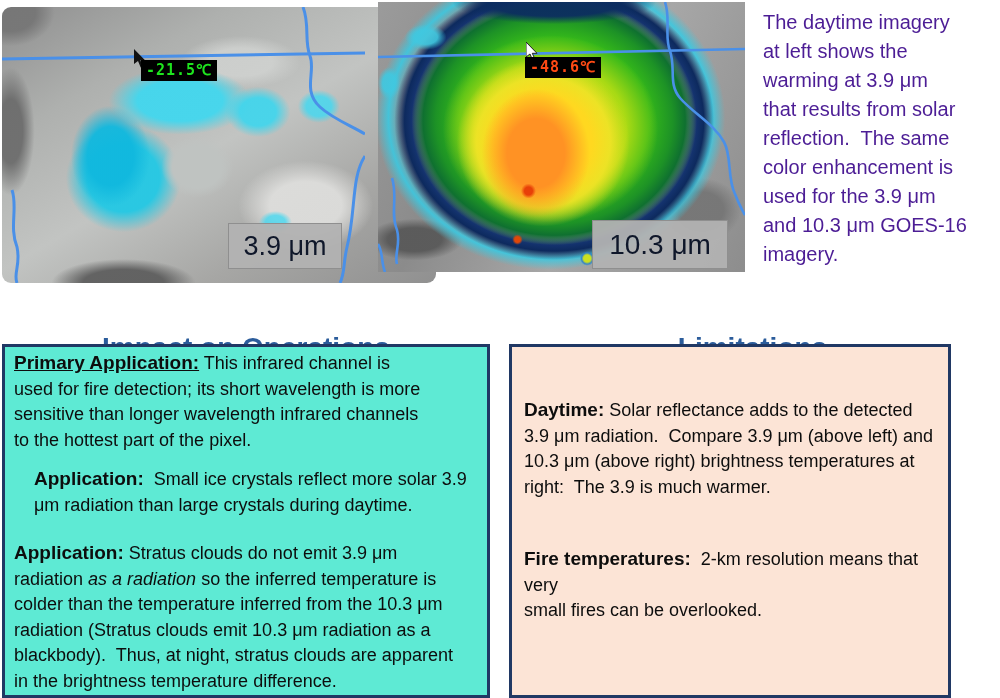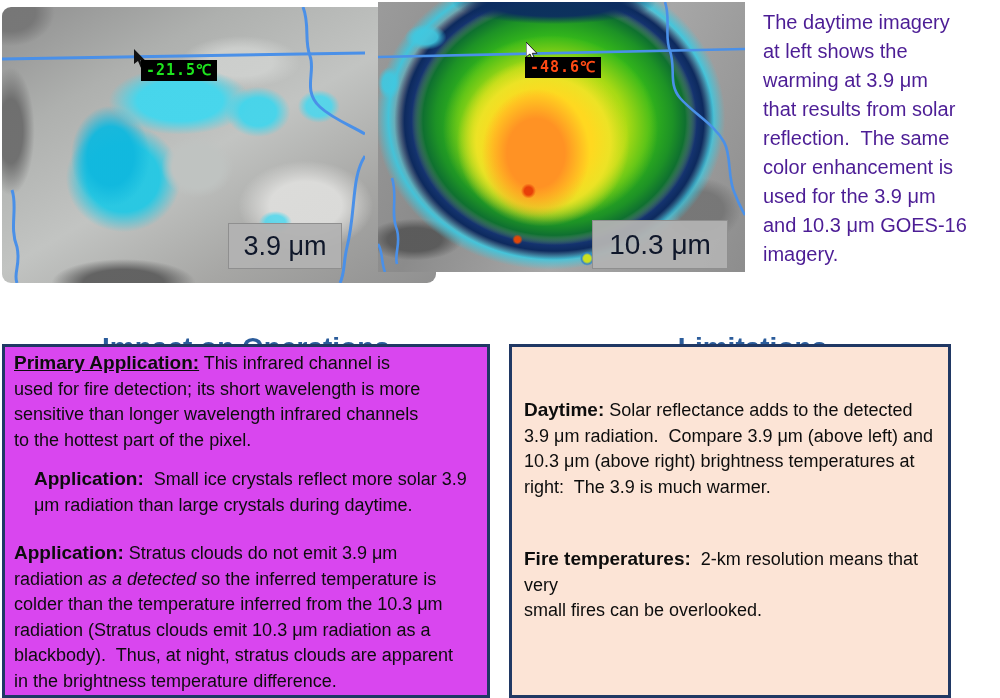--- a/index.html
+++ b/index.html
@@ -61,21 +61,21 @@
   
   .heading{position:absolute;top:306px;font-size:28px;font-weight:bold;color:#2b5c9b;text-align:center;margin-top:26px;}
   .heading-impact{left:0;width:492px;}
   .heading-limitations{left:509px;width:487px;}
 
   
   .box{position:absolute;top:344px;height:354px;box-sizing:border-box;border:3px solid #203864;
        font-size:18px;line-height:25.5px;color:#0d0d0d;}
   .box p{margin:0;white-space:pre-wrap;}
   .box b{font-size:19px;}
-  .box-impact{left:2px;width:488px;background:#d946ef;padding:3px 9px;}
+  .box-impact{left:2px;width:488px;background:#5eead4;padding:3px 9px;}
   .box-limitations{left:509px;width:442px;background:#fce4d6;padding:50px 12px 12px;}
   .box-impact p.p1{margin-bottom:13px;}
   .box-impact p.p2{margin-bottom:22px;margin-left:20px;}
   .box-limitations p.p1{margin-bottom:46px;}
   .u{text-decoration:underline;}
 </style>
 </head>
 <body>
 
 <div class="page">
@@ -122,21 +122,21 @@
   <div class="heading heading-limitations">Limitations</div>
 
   <div class="box box-impact">
     <p class="p1"><b class="u">Primary Application:</b><span> This infrared channel is
 used for fire detection; its short wavelength is more
 sensitive than longer wavelength infrared channels
 to the hottest part of the pixel.</span></p>
     <p class="p2"><b>Application:</b><span>  Small ice crystals reflect more solar 3.9
 μm radiation than large crystals during daytime.</span></p>
     <p class="p3"><b>Application:</b><span> Stratus clouds do not emit 3.9 μm
-radiation </span><i>as a detected</i><span> so the inferred temperature is
+radiation </span><i>as a radiation</i><span> so the inferred temperature is
 colder than the temperature inferred from the 10.3 μm
 radiation (Stratus clouds emit 10.3 μm radiation as a
 blackbody).  Thus, at night, stratus clouds are apparent
 in the brightness temperature difference.</span></p>
   </div>
 
   <div class="box box-limitations">
     <p class="p1"><b>Daytime:</b><span> Solar reflectance adds to the detected
 3.9 μm radiation.  Compare 3.9 μm (above left) and
 10.3 μm (above right) brightness temperatures at

